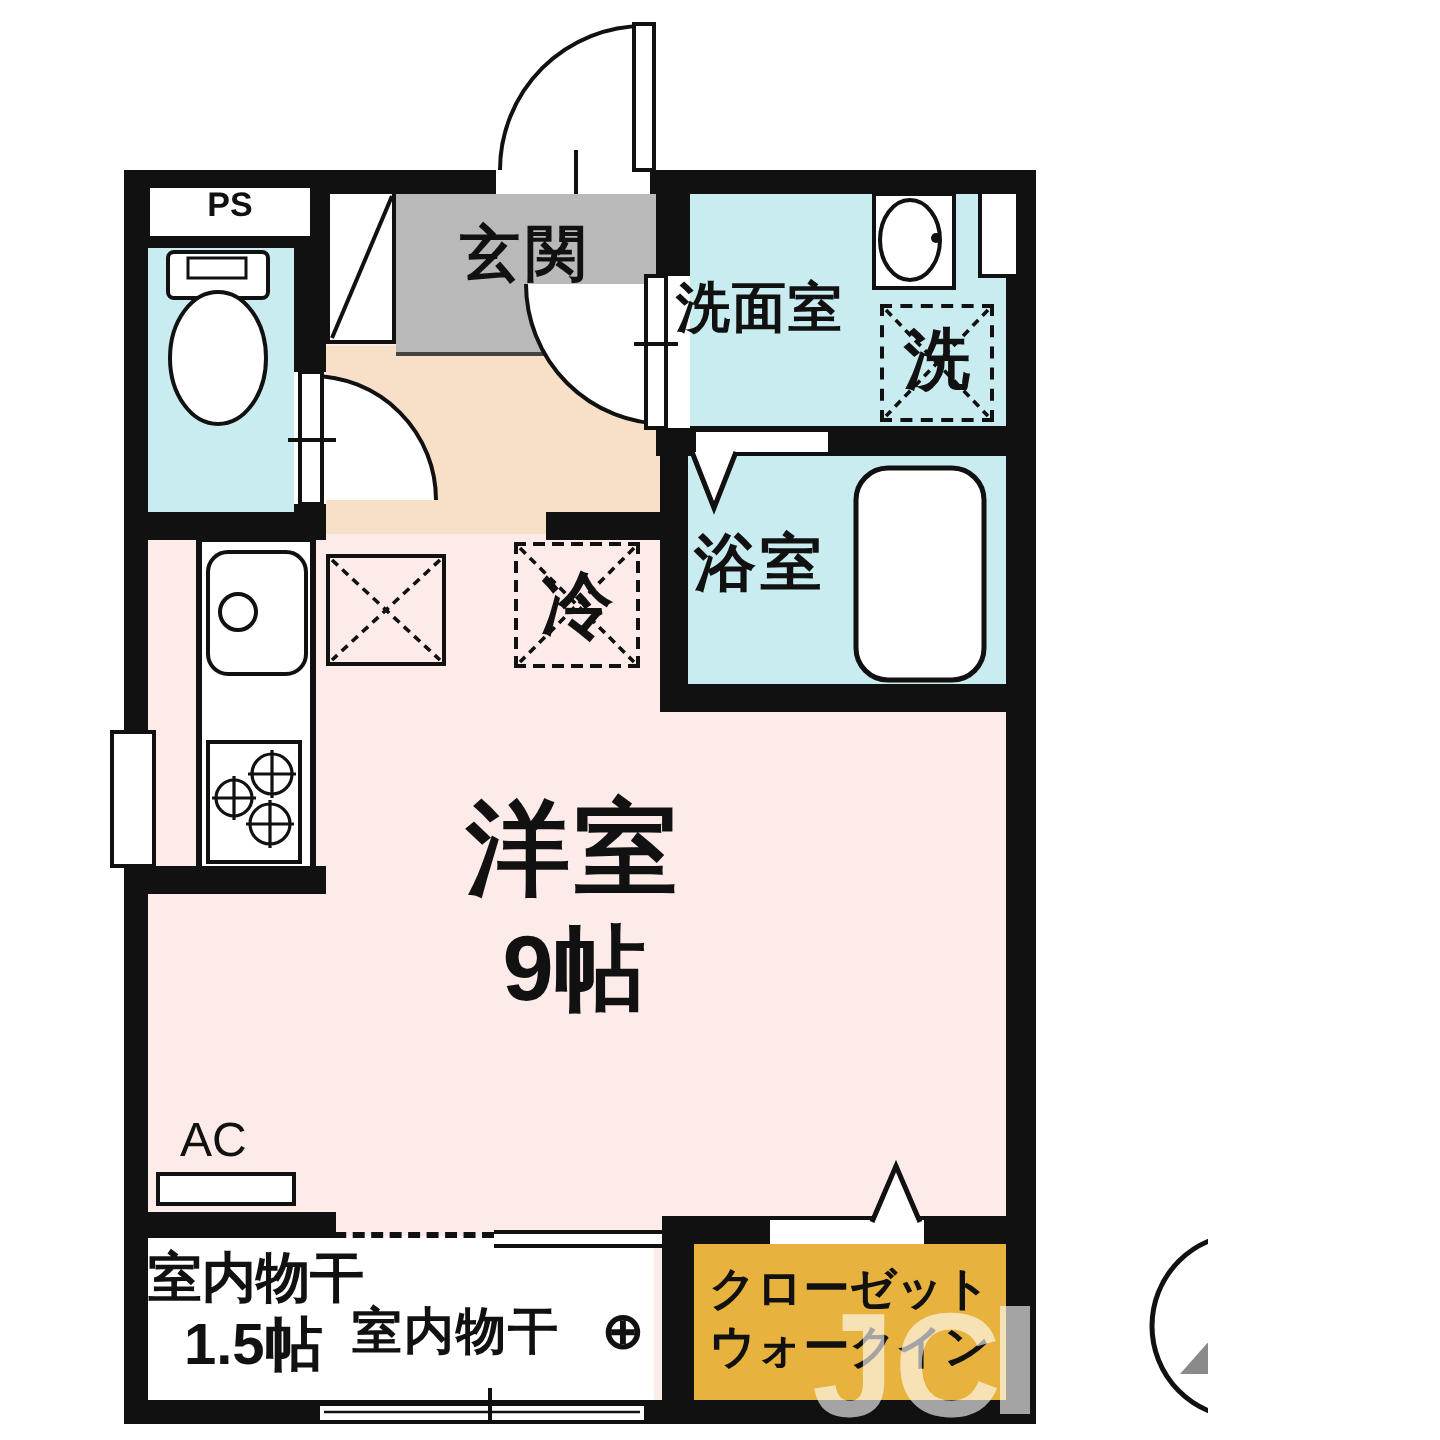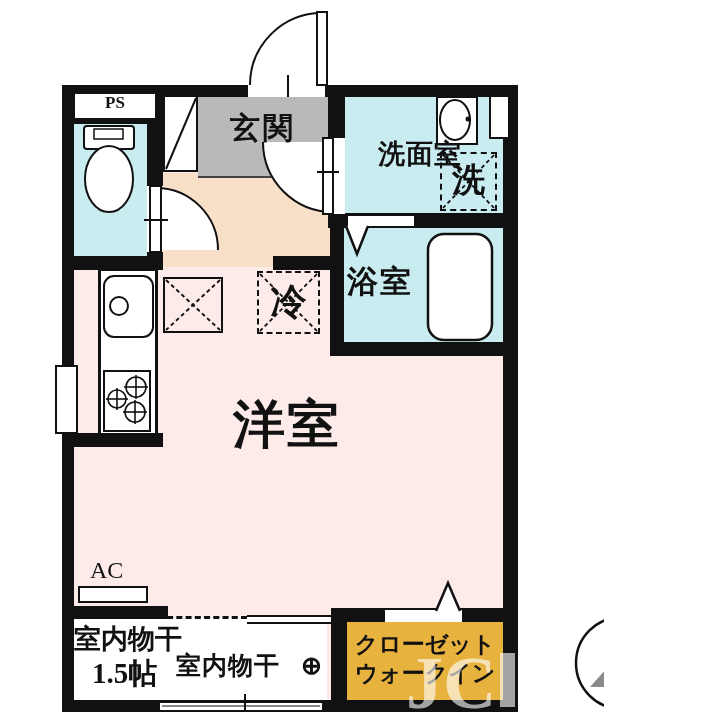--- a/index.html
+++ b/index.html
@@ -1,17 +1,17 @@
 <!DOCTYPE html>
 <html><head>
 <meta charset="utf-8">
 <style>
   html,body{margin:0;padding:0;background:#fff;}
   #stage{position:relative;width:604px;height:720px;background:#ffffff;overflow:hidden;
-         font-family:Liberation Serif, serif;color:#111;}
+         font-family:Liberation Sans, sans-serif;color:#111;}
   .abs{position:absolute;}
   .room{position:absolute;z-index:10;}
   .wall{position:absolute;background:#111;z-index:20;}
   .open{position:absolute;background:#fff;z-index:25;}
   .winbox{position:absolute;background:#fff;border:2px solid #111;z-index:26;box-sizing:border-box;}
   .tick{position:absolute;background:#111;z-index:45;}
   .dashedbox{position:absolute;border:2px dashed #111;z-index:30;box-sizing:border-box;}
   .solidbox{position:absolute;border:2px solid #111;z-index:30;box-sizing:border-box;}
   .lbl{position:absolute;z-index:50;color:#111;font-weight:600;line-height:1.05;white-space:nowrap;}
   .ctr{text-align:center;}
@@ -151,25 +151,26 @@
     <g>
       <circle cx="622" cy="663" r="46" fill="#fff" stroke="#111" stroke-width="2.5"></circle>
       <polygon points="646,624 605,670 635,670" fill="#111"></polygon>
       <polygon points="605,670 635,670 633,687 590,687" fill="#8a8a8a"></polygon>
       <polygon points="606,687 633,687 621,706" fill="#111"></polygon>
     </g>
   </svg>
 
   <div class="lbl ctr" style="left:73px;top:94px;width:84px;font-size:17px;z-index:50;">PS</div>
   <div class="lbl ctr" style="left:198px;top:112px;width:130px;font-size:30px;letter-spacing:3px;">玄関</div>
-  <div class="lbl" style="left:338px;top:140px;font-size:27px;letter-spacing:1px;margin-left:40px;">洗面室</div>
+  <div class="lbl" style="left:338px;top:140px;font-size:27px;letter-spacing:1px;">洗面室</div>
   <div class="lbl ctr" style="left:440px;top:163px;width:57px;font-size:33px;">洗</div>
   <div class="lbl ctr" style="left:340px;top:266px;width:80px;font-size:31px;letter-spacing:2px;">浴室</div>
   <div class="lbl ctr" style="left:257px;top:284px;width:63px;font-size:36px;">冷</div>
   <div class="lbl ctr" style="left:228px;top:398px;width:118px;font-size:52px;letter-spacing:2px;">洋室</div>
+  <div class="lbl ctr" style="left:228px;top:460px;width:118px;font-size:46px;">9帖</div>
   <div class="lbl" style="left:90px;top:558px;font-size:24px;font-weight:500;">AC</div>
   <div class="lbl" style="left:74px;top:625px;font-size:27px;">室内物干</div>
   <div class="lbl" style="left:92px;top:658px;font-size:29px;">1.5帖</div>
   <div class="lbl" style="left:176px;top:653px;font-size:25px;letter-spacing:1px;">室内物干</div>
   <div class="lbl" style="left:301px;top:653px;font-size:25px;">⊕</div>
   <div class="lbl ctr" style="left:347px;top:630px;width:156px;font-size:23px;line-height:29px;">
     <div>クローゼット</div>
     <div>ウォークイン</div>
   </div>
 

